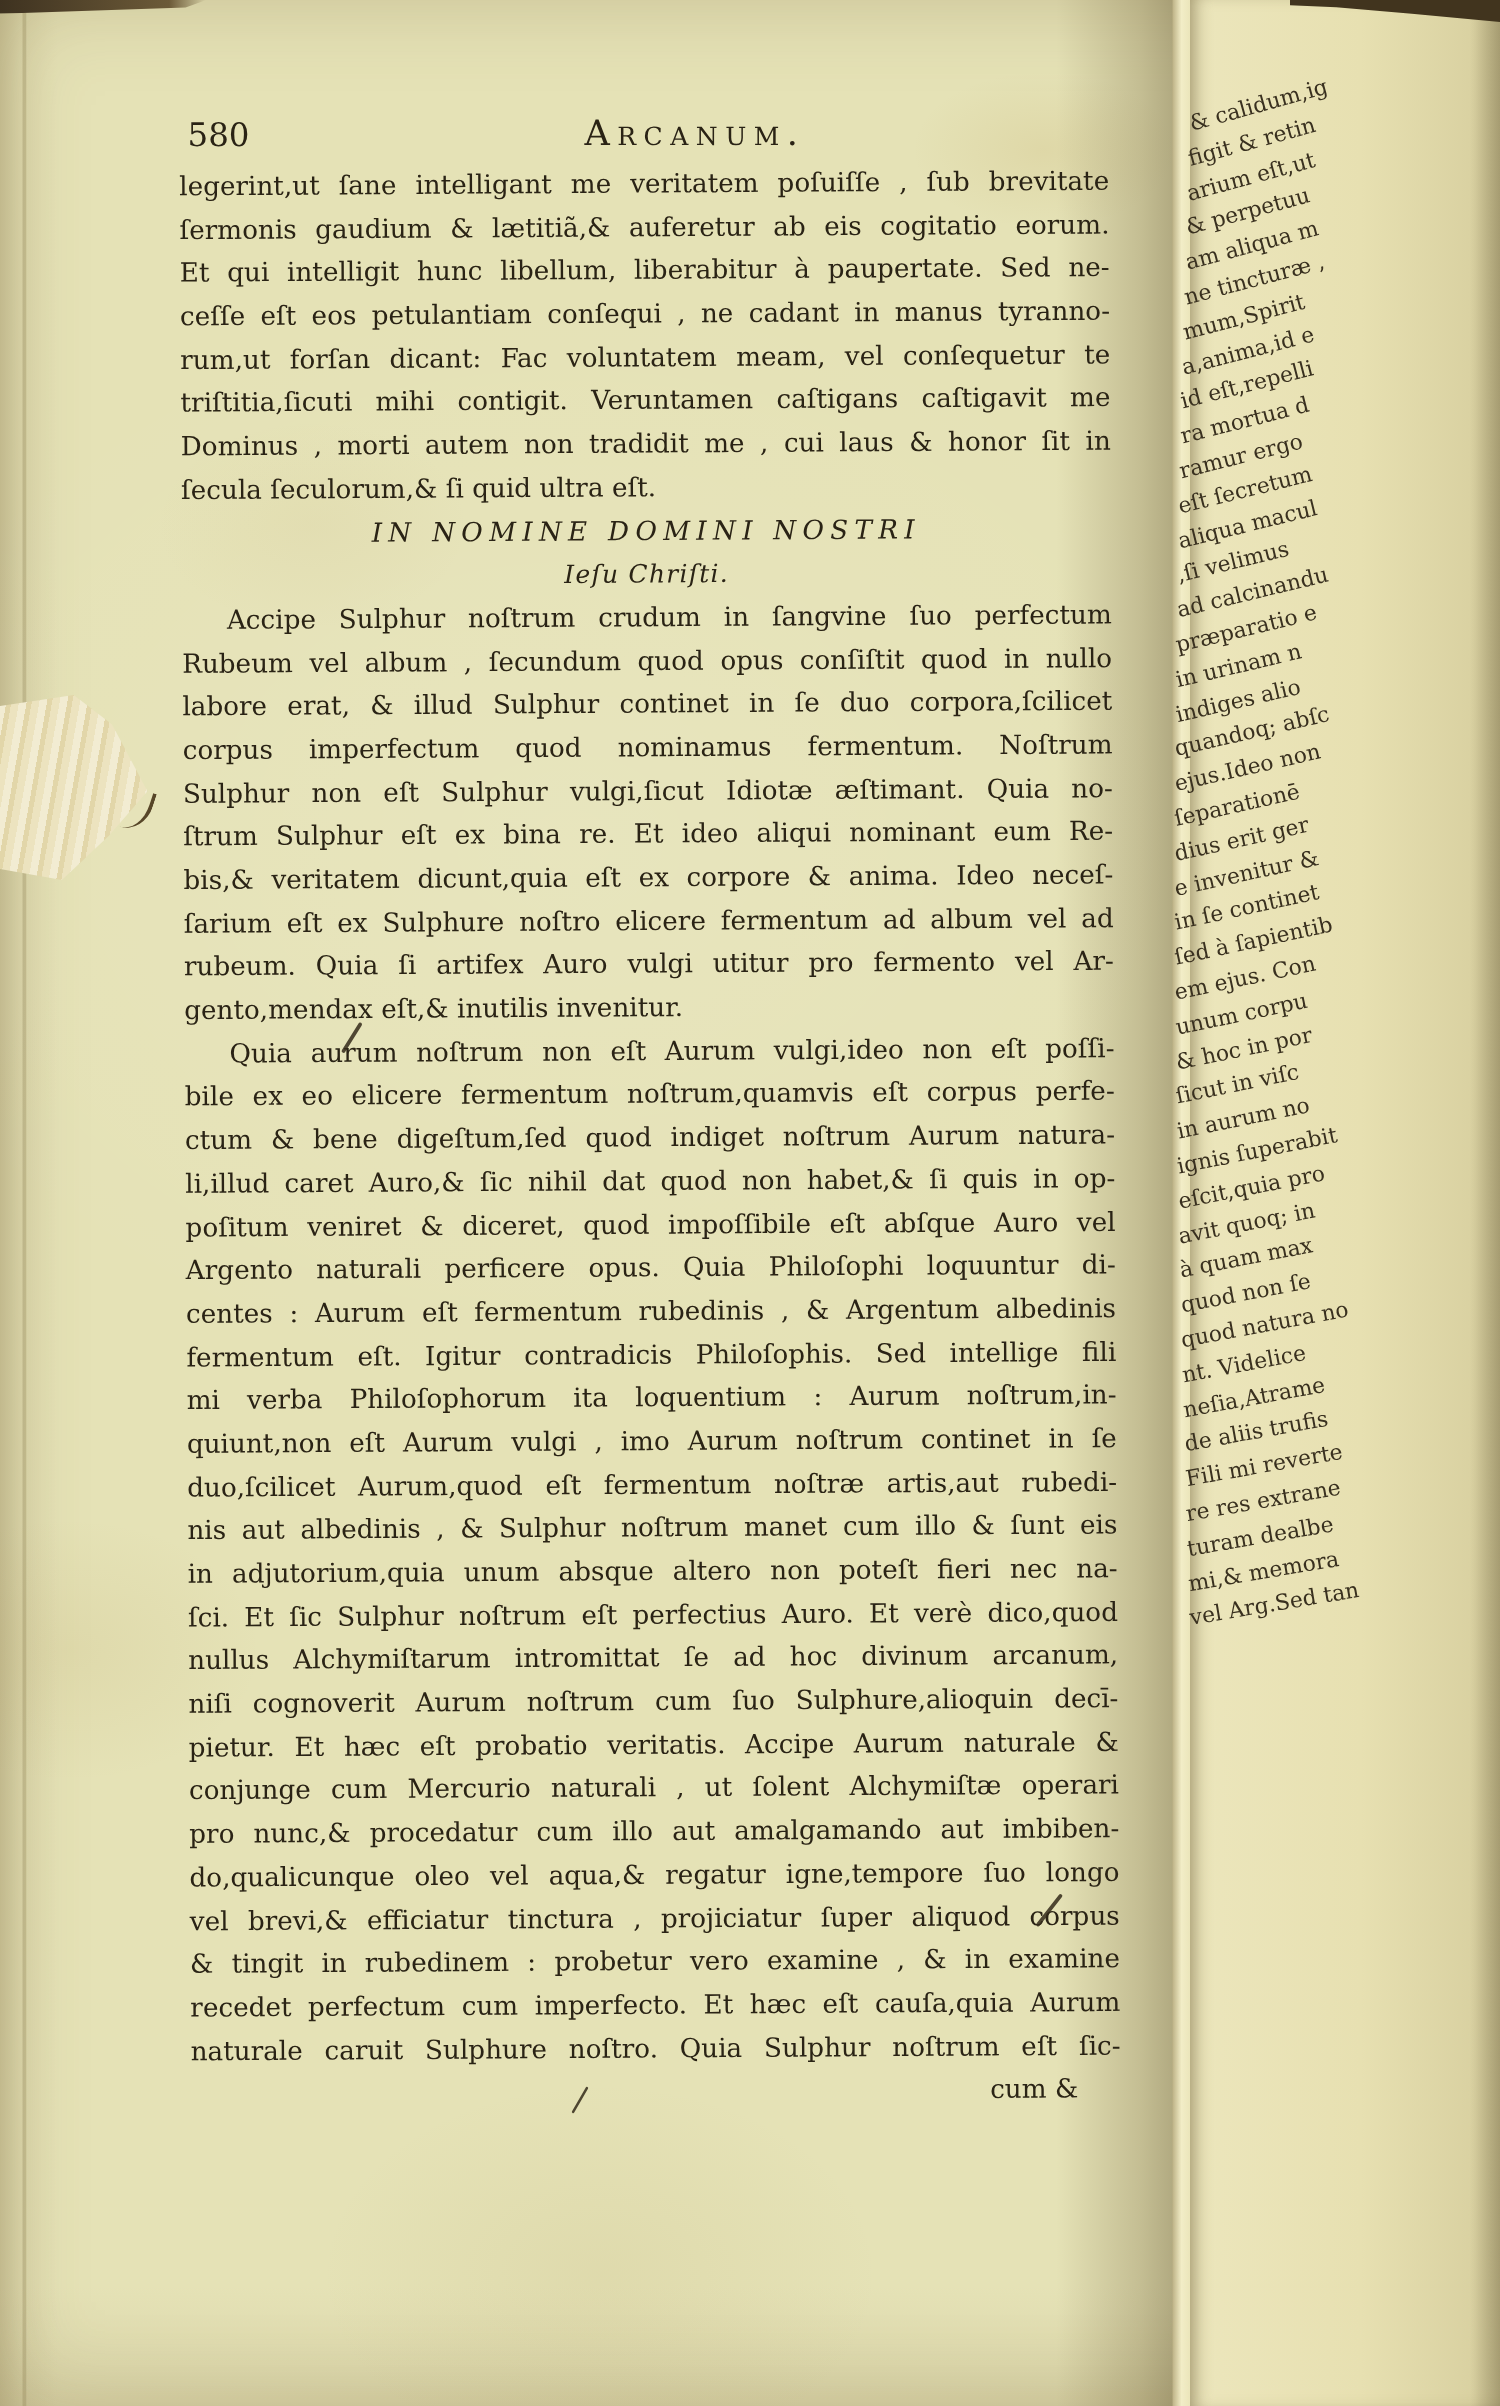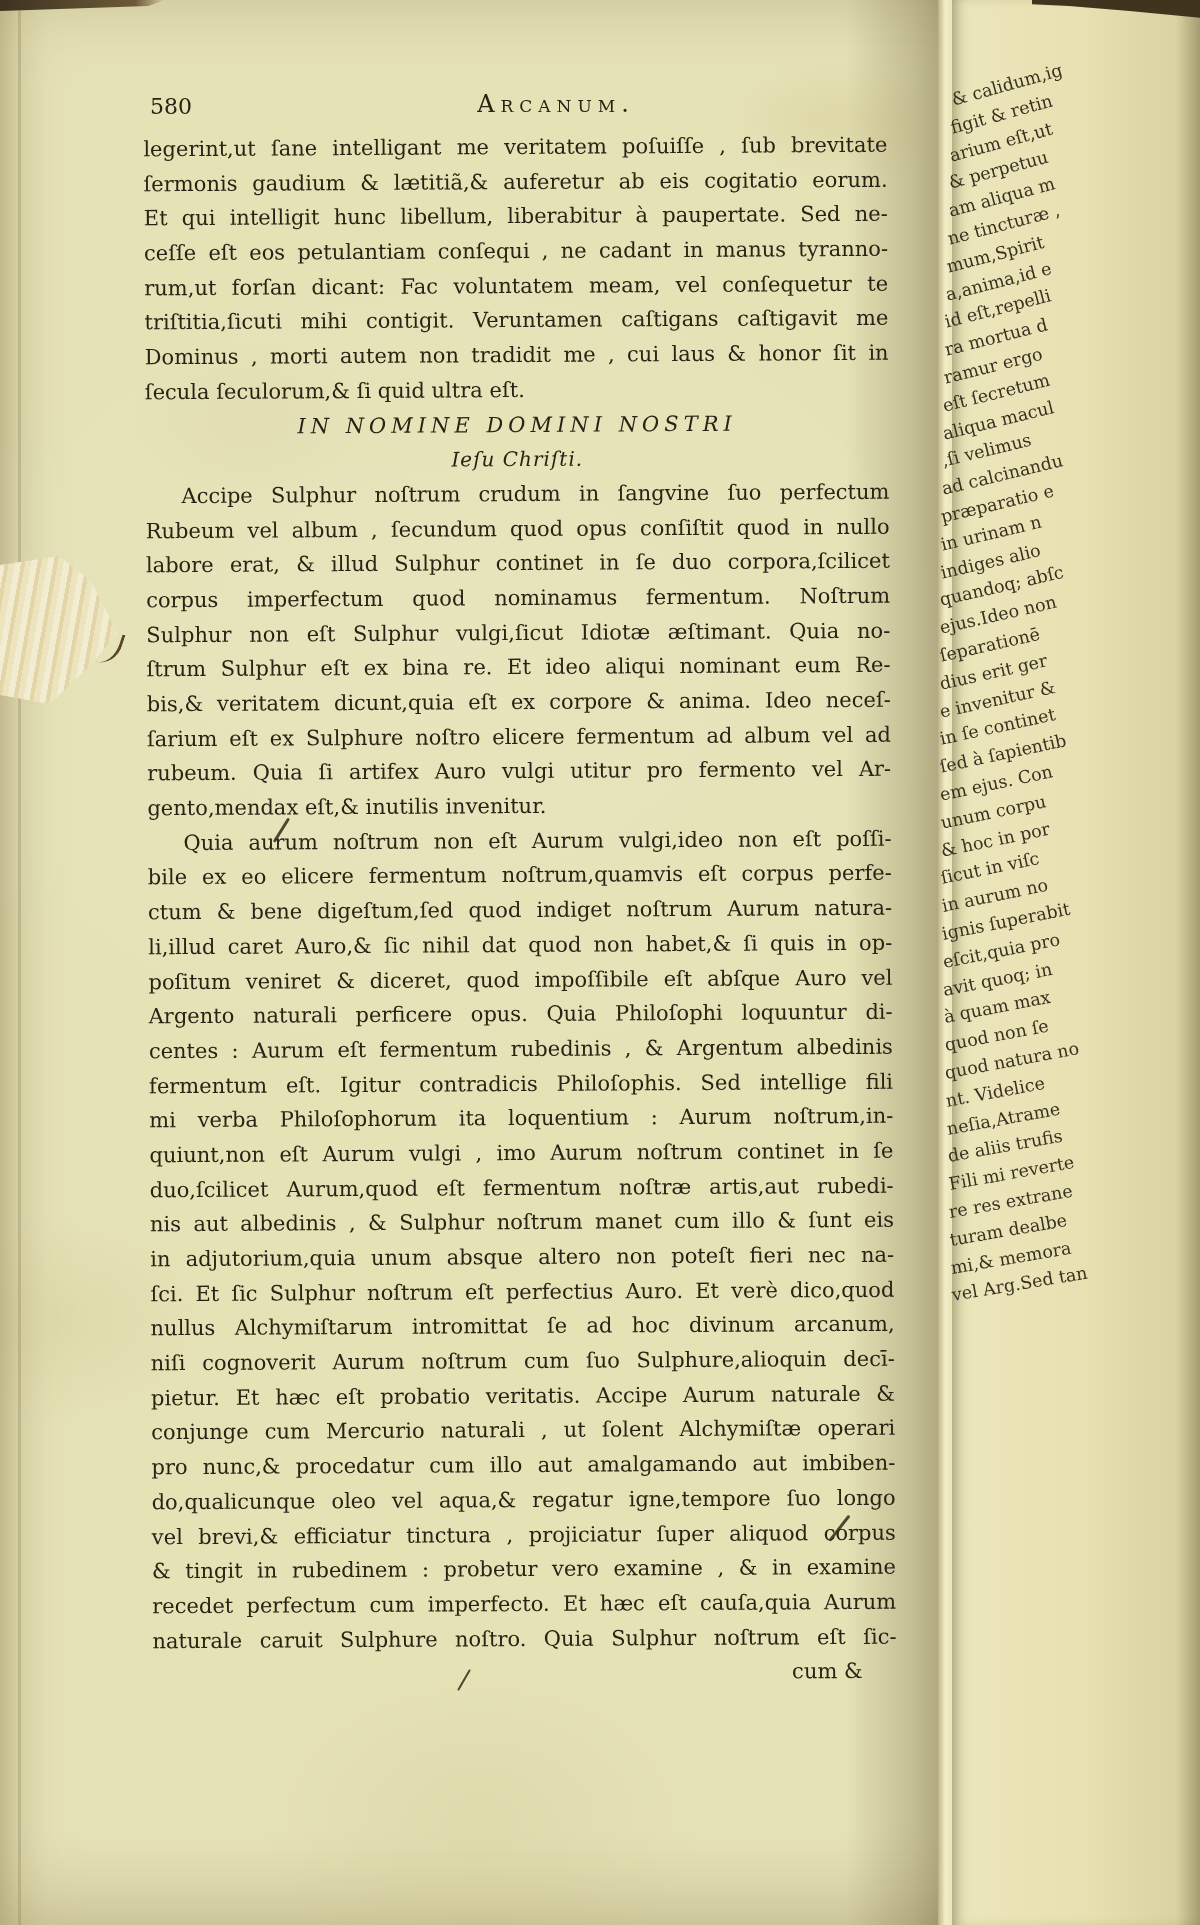--- a/index.html
+++ b/index.html
@@ -44,23 +44,23 @@
     color:#2a2315;transform:rotate(-.35deg);}
   .line{height:34.7px;line-height:34.7px;font-size:21px;}
   .line.body,.line.indent{text-align:justify;text-align-last:justify;white-space:normal;}
   .line.short{text-align:left;white-space:nowrap;}
   .line.indent{text-indent:36px;}
   .line.heading{font-style:italic;text-align:center;text-align-last:center;
     letter-spacing:5px;font-size:21px;white-space:nowrap;}
   .line.subheading{font-style:italic;text-align:center;text-align-last:center;
     font-size:20px;letter-spacing:1px;white-space:nowrap;}
   .line.catchword{text-align:right;text-align-last:right;padding-right:34px;white-space:nowrap;}
-  .folio{position:absolute;left:150px;top:94px;font-size:22px;color:#2a2315;}
+  .folio{position:absolute;left:150px;top:94px;font-size:26px;color:#2a2315;}
   .running-title{position:absolute;left:186px;top:90px;width:740px;text-align:center;
-    font-variant:small-caps;letter-spacing:6px;font-size:24px;color:#2a2315;}
+    font-variant:small-caps;letter-spacing:6px;font-size:28px;color:#2a2315;}
   
   .edge-text{position:absolute;inset:0;overflow:hidden;pointer-events:none;}
   .frag{position:absolute;width:310px;white-space:nowrap;transform-origin:left center;
     font-size:17.5px;color:#39301f;}
   
   .bookmark{position:absolute;left:0;top:556px;width:118px;height:148px;
     background:repeating-linear-gradient(100deg,#f2ecd2 0 6px,#e2d6a9 6px 10px,#ece3bf 10px 16px);
     clip-path:polygon(0 6%,50% 0,76% 16%,100% 52%,74% 76%,42% 100%,0 94%);
     filter:drop-shadow(2px 3px 3px rgba(100,85,45,.38));}
   .bookmark-tip{position:absolute;left:92px;top:630px;width:26px;height:34px;

